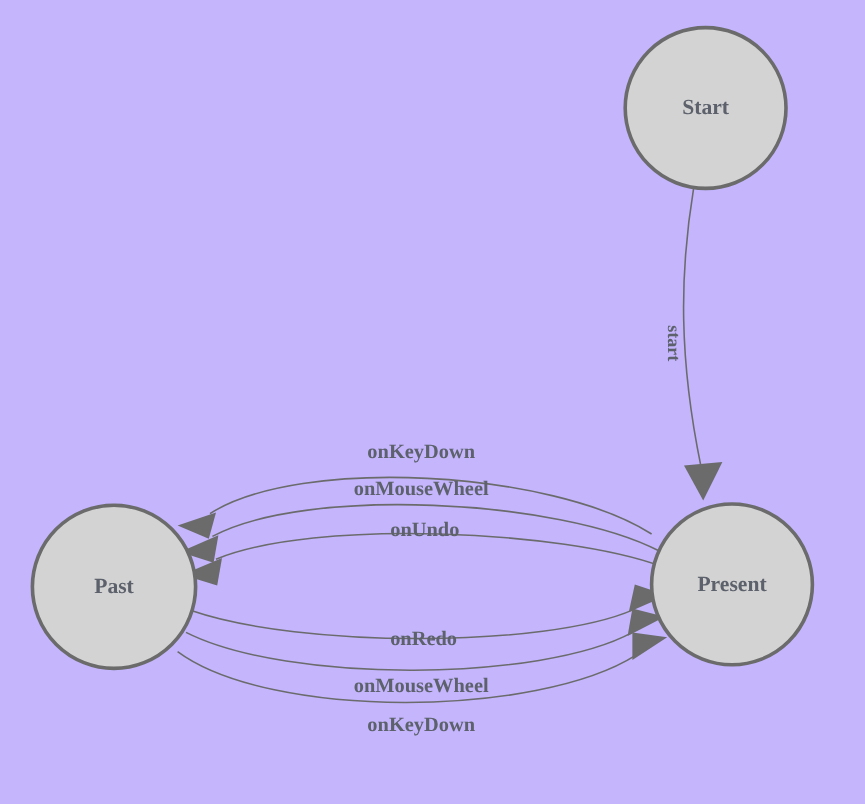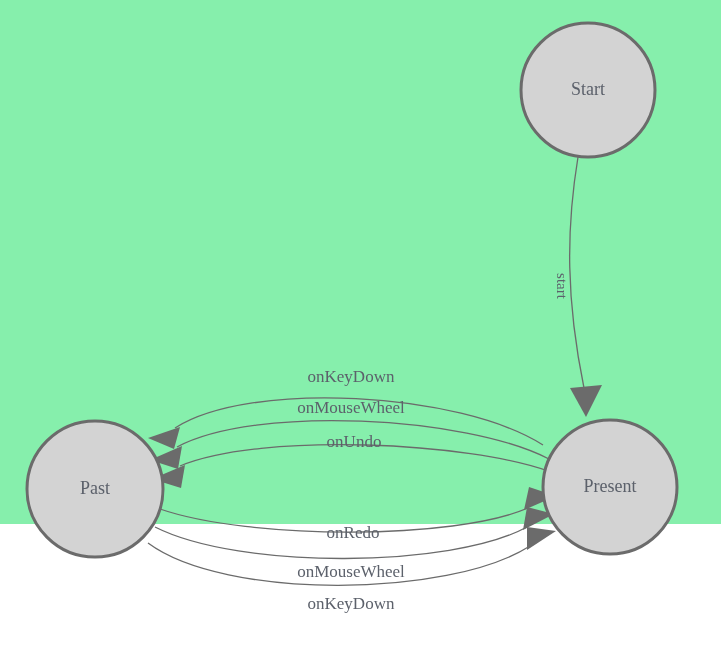--- a/index.html
+++ b/index.html
@@ -9,22 +9,23 @@
   }
   body {
     width: 721px;
     height: 670px;
     font-family: "Liberation Serif", "DejaVu Serif", serif;
     overflow: hidden;
   }
   #diagram-root {
     position: relative;
     width: 721px;
-    height: 524px;
-    background: #86efac;
+    height: 670px;
+    background: #c4b5fd;
+    font-weight: bold;
   }
   svg#graph {
     position: absolute;
     top: 0;
     left: 0;
     width: 721px;
     height: 670px;
     display: block;
   }
   .node-circle {

